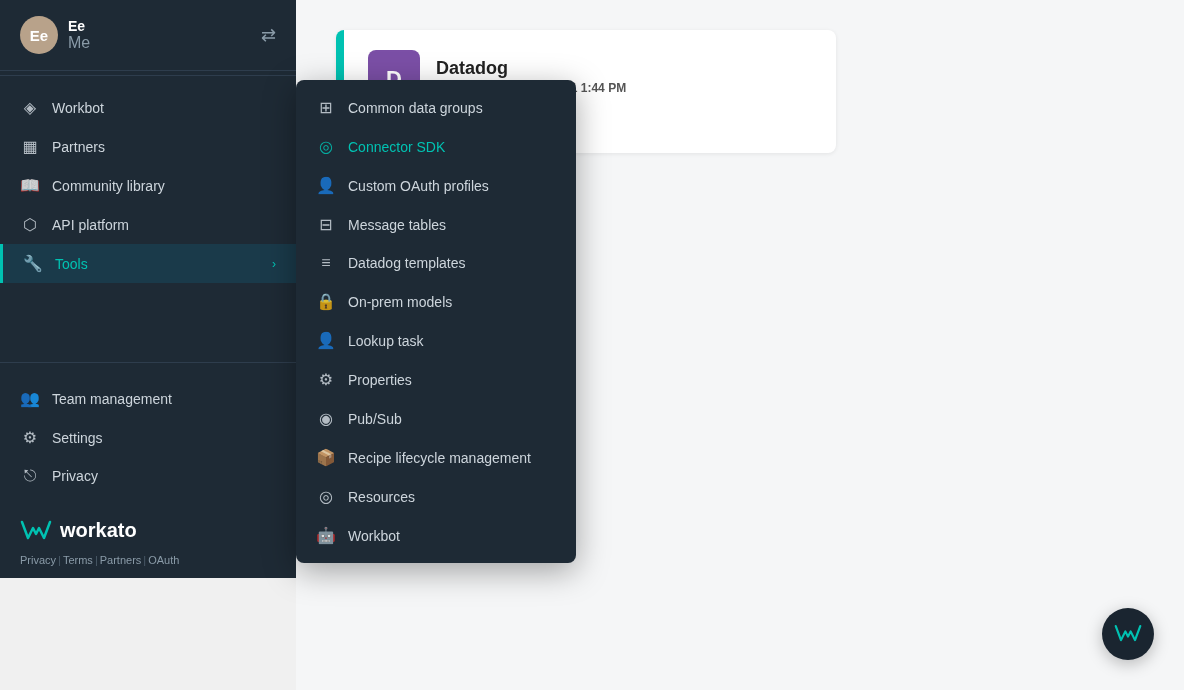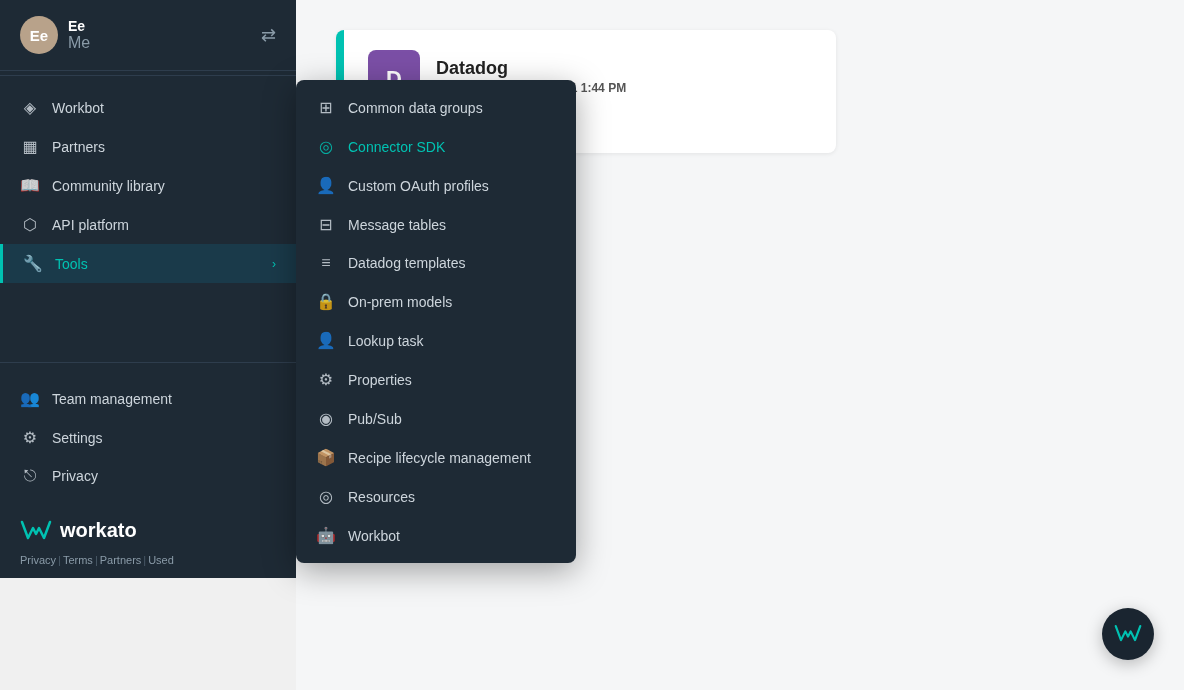--- a/index.html
+++ b/index.html
@@ -259,21 +259,21 @@
       </svg>
       <span class="workato-text">workato</span>
     </div>
     <div class="footer-links">
       <span>Privacy</span>
       <span class="footer-sep">|</span>
       <span>Terms</span>
       <span class="footer-sep">|</span>
       <span>Partners</span>
       <span class="footer-sep">|</span>
-      <span>Used</span>
+      <span>OAuth</span>
     </div>
   </div>
 </div>
 
 <div class="flyout-menu">
   <div class="flyout-item">
     <span class="fi-icon">⊞</span>
     <span>Common data groups</span>
   </div>
   <div class="flyout-item active">

